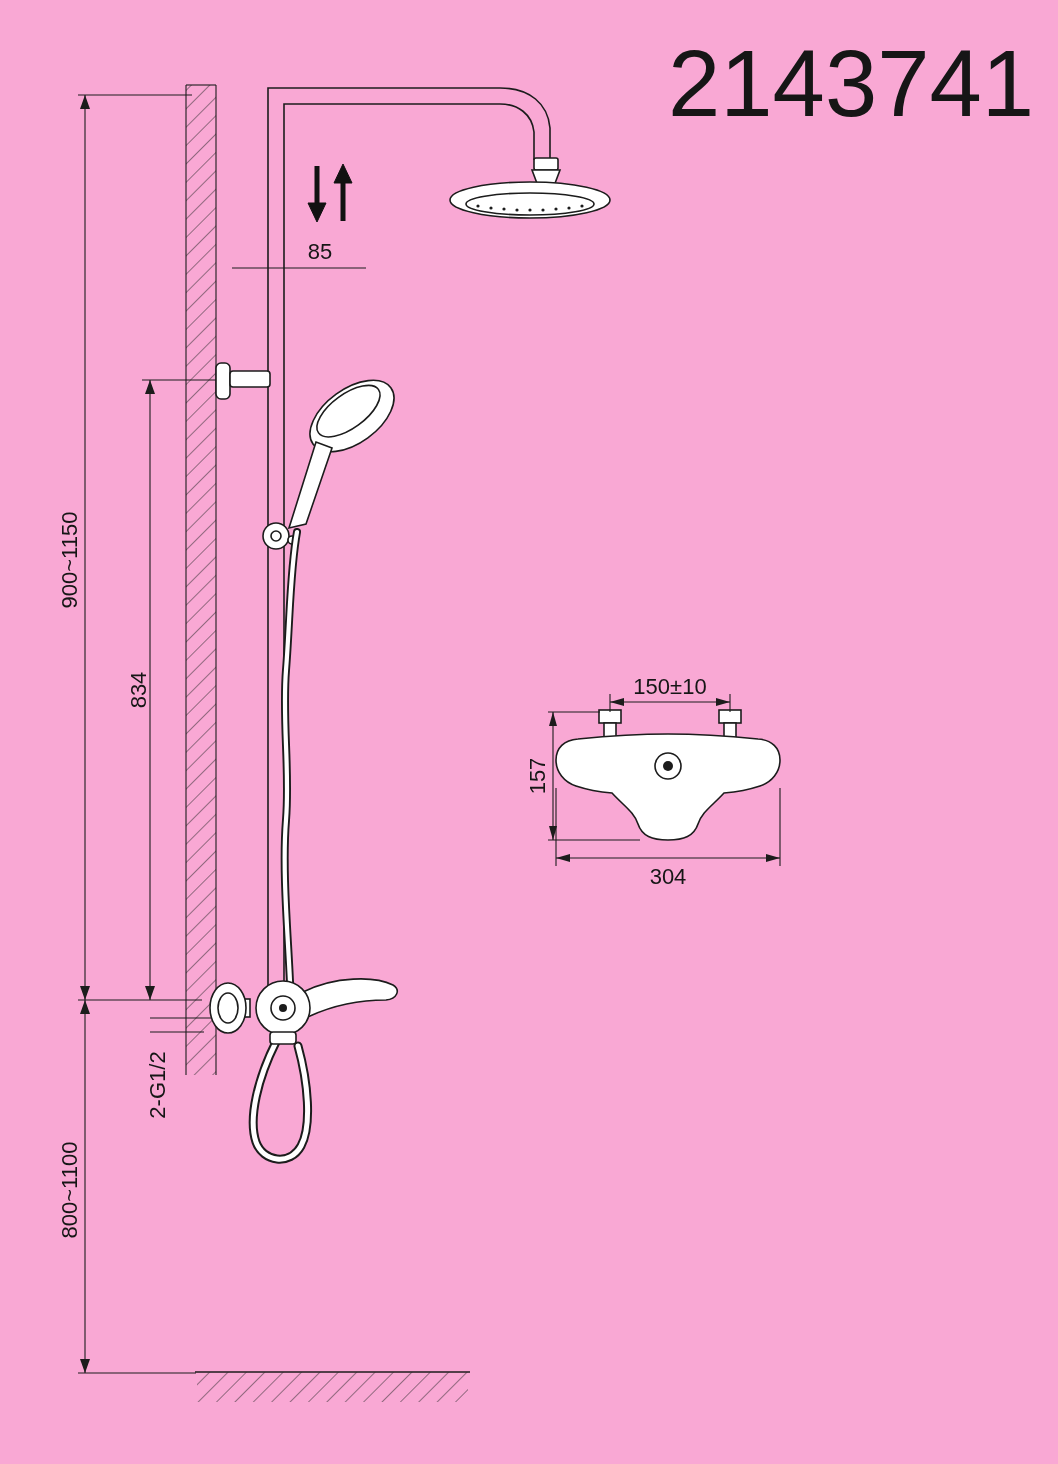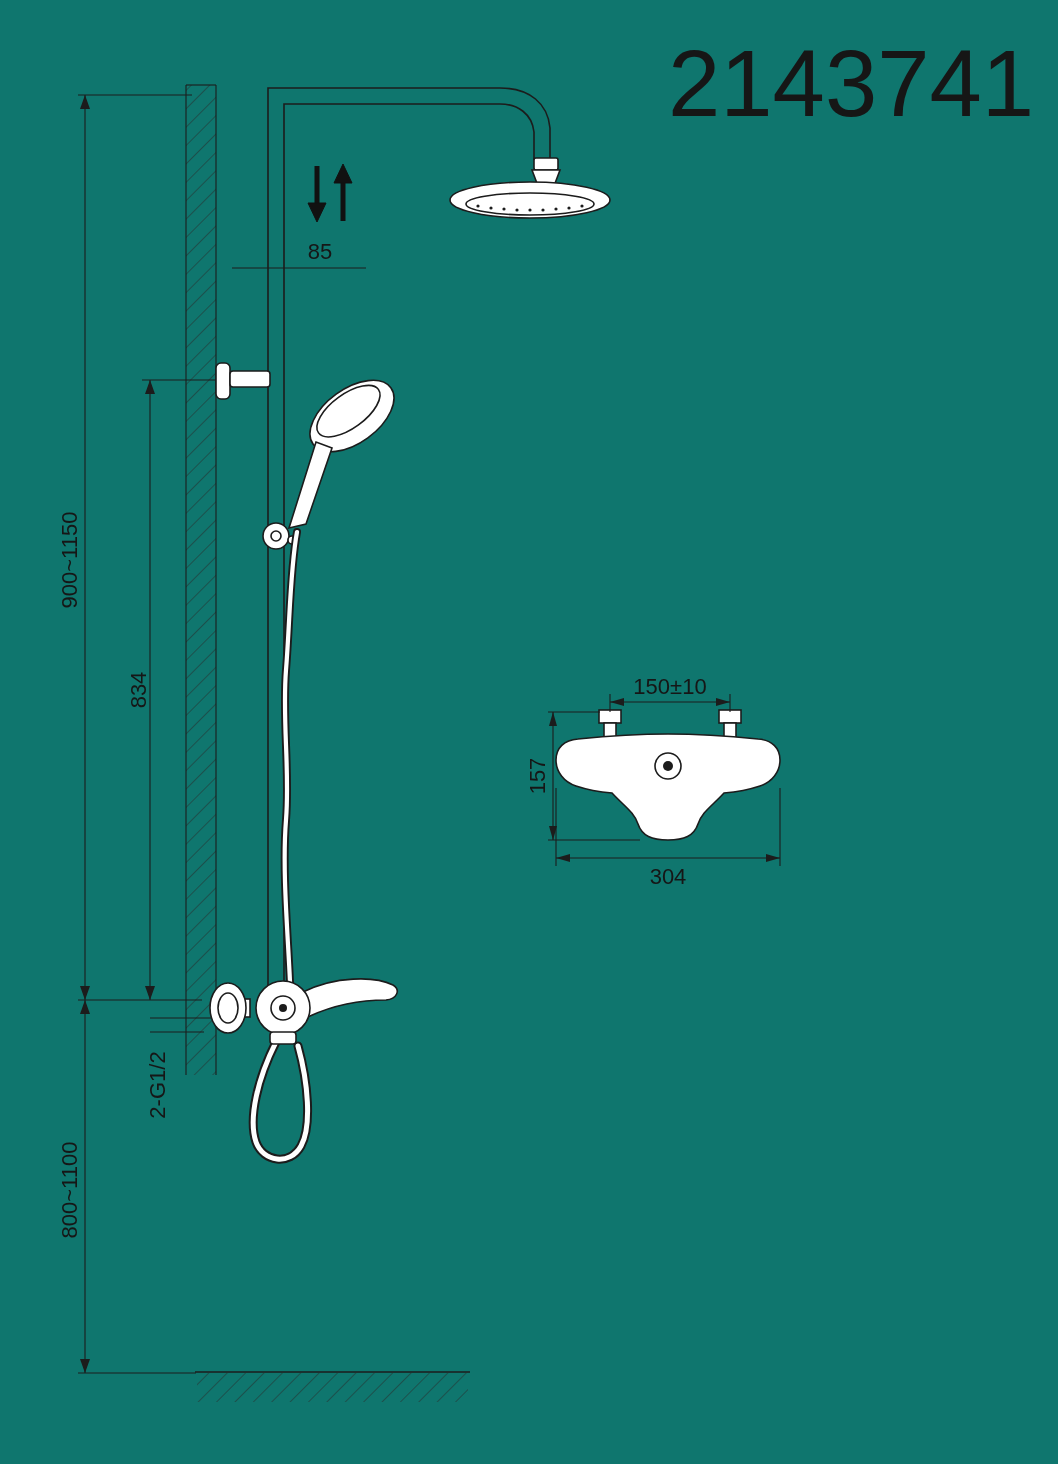--- a/index.html
+++ b/index.html
@@ -1,20 +1,20 @@
 <!DOCTYPE html>
 <html><head>
 <meta charset="utf-8">
 <style>
   html, body { margin: 0; padding: 0; background: #ffffff; }
   .page {
     position: relative;
     width: 1058px;
     height: 1464px;
-    background: #0f766e;
+    background: #f9a8d4;
     font-family: "Liberation Sans", sans-serif;
     overflow: hidden;
   }
   svg { position: absolute; top: 0; left: 0; }
   text {
     fill: #161616;
     font-family: "Liberation Sans", sans-serif;
   }
   .dim-text { font-size: 22px; }
   .part-number-text { font-size: 94px; }

